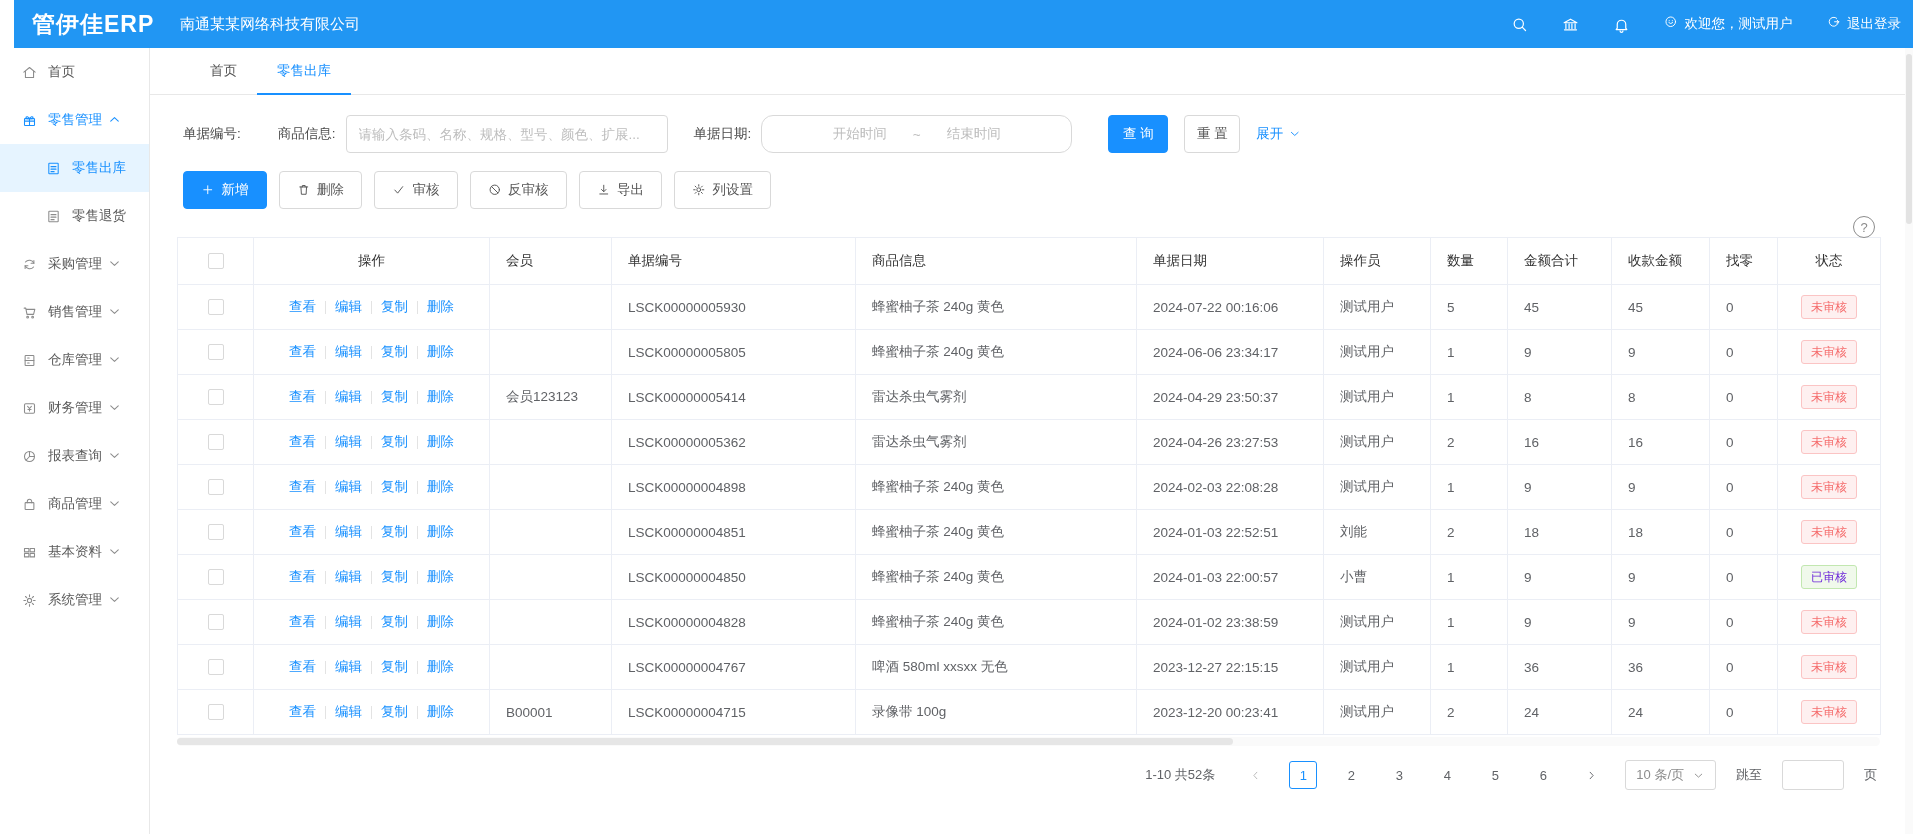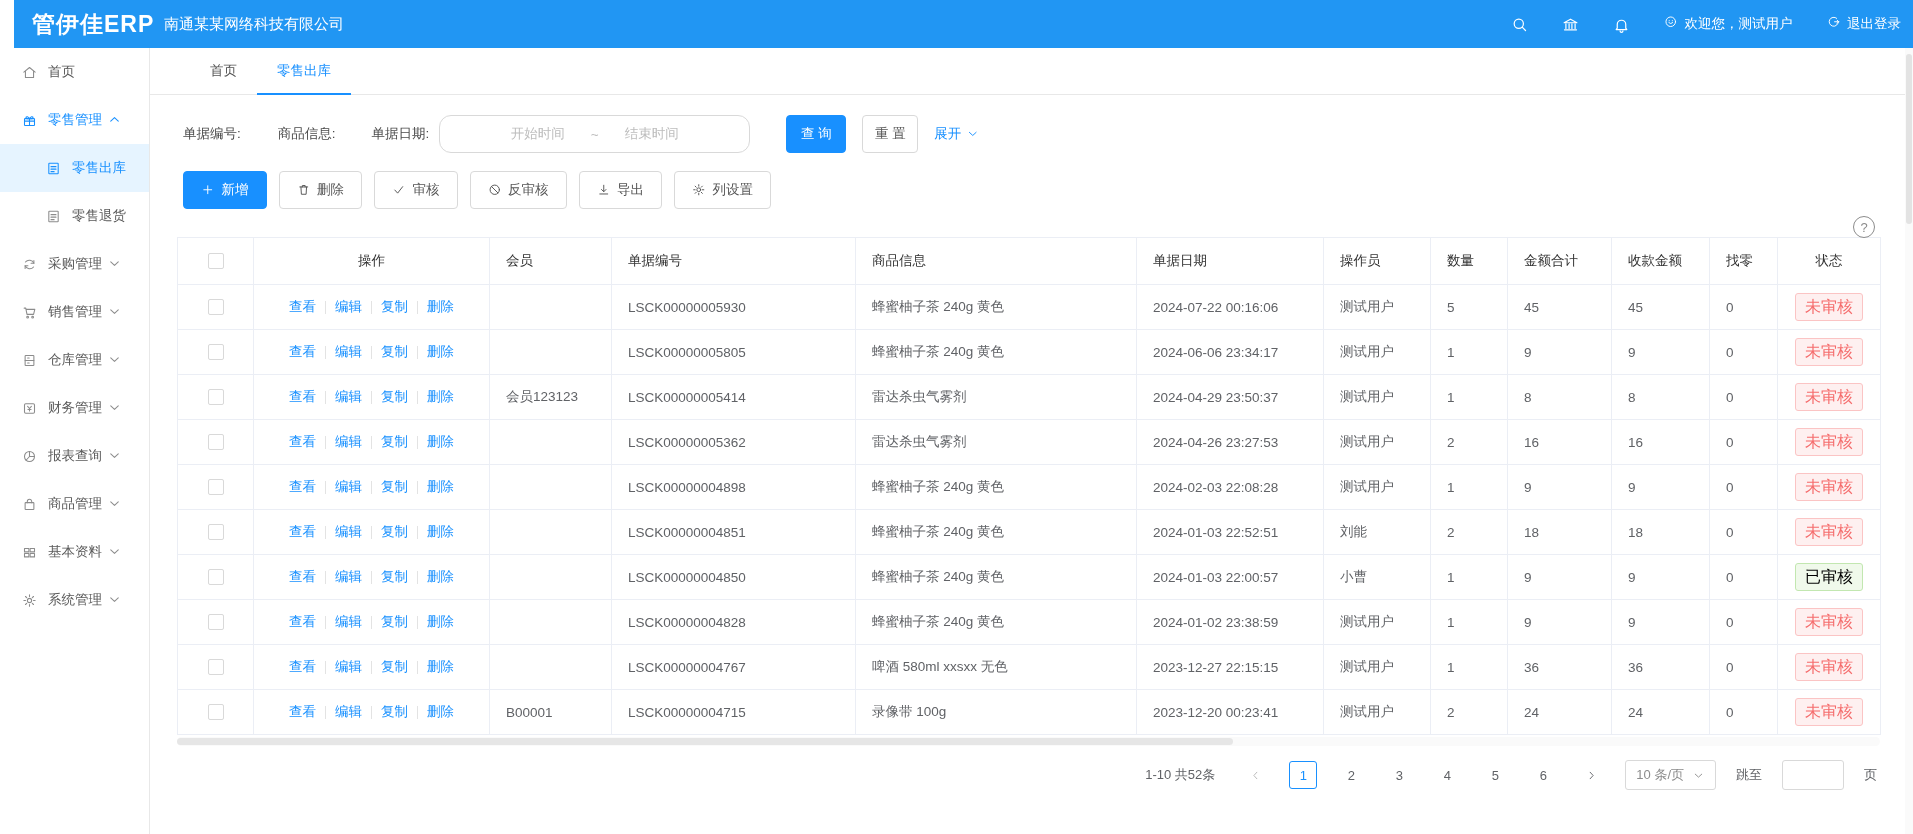--- a/index.html
+++ b/index.html
@@ -5,21 +5,21 @@
   * { margin:0; padding:0; box-sizing:border-box; }
   html,body { width:1913px; height:834px; overflow:hidden; background:#fff;
     font-family:"Liberation Sans","DejaVu Sans",sans-serif; font-size:13.5px; color:#333; }
   .ic { width:1em; height:1em; stroke:currentColor; fill:none; stroke-width:1.7;
     stroke-linecap:round; stroke-linejoin:round; vertical-align:-0.12em; }
 
   
   .topbar { position:absolute; left:14px; top:0; width:1913px; height:48px; background:#2196f3;
     display:flex; align-items:center; color:#fff; z-index:5; }
   .logo { width:150px; padding-left:18px; font-size:23px; font-weight:bold; letter-spacing:1px; white-space:nowrap; }
-  .company { font-size:15px; margin-left:0; flex:0 0 auto; }
+  .company { font-size:15px; margin-left:16px; flex:0 0 auto; }
   .topbar-right { margin-left:auto; display:flex; align-items:center; gap:34px; padding-right:26px; font-size:13.5px; }
   .tb-icon { font-size:17px; display:inline-flex; cursor:pointer; }
   .tb-group { display:flex; gap:7px; cursor:pointer; white-space:nowrap; }
 
   
   .sidebar { position:absolute; left:0; top:48px; bottom:0; width:150px; background:#fff;
     border-right:1px solid #e8e8e8; }
   .side-item { height:48px; display:flex; align-items:center; padding-left:22px; cursor:pointer;
     color:#595959; font-size:13.5px; position:relative; }
   .side-item .ic { font-size:15px; margin-right:11px; color:#8c8c8c; flex:0 0 auto; }
@@ -66,24 +66,24 @@
   .col-cb { width:76px; } .col-op { width:236px; } .col-member { width:122px; }
   .col-bill { width:244px; } .col-prod { width:281px; } .col-date { width:187px; }
   .col-user { width:107px; } .col-qty { width:77px; } .col-amt { width:104px; }
   .col-recv { width:98px; } .col-chg { width:68px; } .col-status { width:103px; }
   .tc { text-align:center !important; padding:0 !important; }
   .cb { display:inline-block; width:16px; height:16px; border:1px solid #d9d9d9; border-radius:2px;
     background:#fff; cursor:pointer; vertical-align:middle; }
   .ops { display:flex; align-items:center; justify-content:center; gap:9px; }
   .ops a { color:#1890ff; text-decoration:none; cursor:pointer; }
   .vsep { width:1px; height:13px; background:#e3e3e3; }
-  [data-name="status-badge"] { display:inline-block; font-size:16px; line-height:1;
+  [data-name="status-badge"] { display:inline-block; font-size:12px; line-height:1;
     padding:5px 9px; border-radius:3px; border:1px solid transparent; }
   .red { color:#f56c6c; background:#fef0f0; border-color:#fbc4c4 !important; }
-  .green { color:#000000; background:#f0f9eb; border-color:#c2e7b0 !important; }
+  .green { color:#6d28d9; background:#f0f9eb; border-color:#c2e7b0 !important; }
 
   
   .hscroll { margin:2px 0 0 27px; width:1703px; height:9px; background:#fafafa; border-radius:5px; position:relative; }
   .hscroll .thumb { position:absolute; left:0; top:1px; height:7px; width:62%; background:#e6e6e6; border-radius:4px; }
 
   
   .pager { display:flex; align-items:center; justify-content:flex-end; gap:20px;
     margin:14px 36px 0 0; color:#606266; font-size:13px; }
   .pg-total { margin-right:6px; }
   .pg-btn { min-width:28px; height:28px; display:inline-flex; align-items:center; justify-content:center;
@@ -266,20 +266,21 @@
 <div class="main" data-name="main-content">
 
   <div class="tabbar" data-name="tab-bar">
     <div class="tab" data-name="tab-home">首页</div>
     <div class="tab active" data-name="tab-retail-outbound">零售出库</div>
   </div>
 
   <div class="filters" data-name="filter-bar">
     <span class="f-label" data-name="bill-no-label">单据编号:</span>
     <span class="f-label" style="margin-left:27px" data-name="product-info-label">商品信息:</span>
+    <input class="f-input" style="width: 322px;" data-name="product-info-input" placeholder="请输入条码、名称、规格、型号、颜色、扩展...">
     <span class="f-label" style="margin-left:26px" data-name="bill-date-label">单据日期:</span>
     <div class="daterange" data-name="date-range-input">
       <span data-name="date-start-placeholder">开始时间</span>
       <span data-name="date-separator">~</span>
       <span data-name="date-end-placeholder">结束时间</span>
     </div>
     <button class="btn primary" style="margin-left:36px;width:60px" data-name="search-button">查 询</button>
     <button class="btn" style="margin-left:16px;width:56px" data-name="reset-button">重 置</button>
     <span class="link" style="margin-left:16px" data-name="expand-link">
       <span>展开</span>

